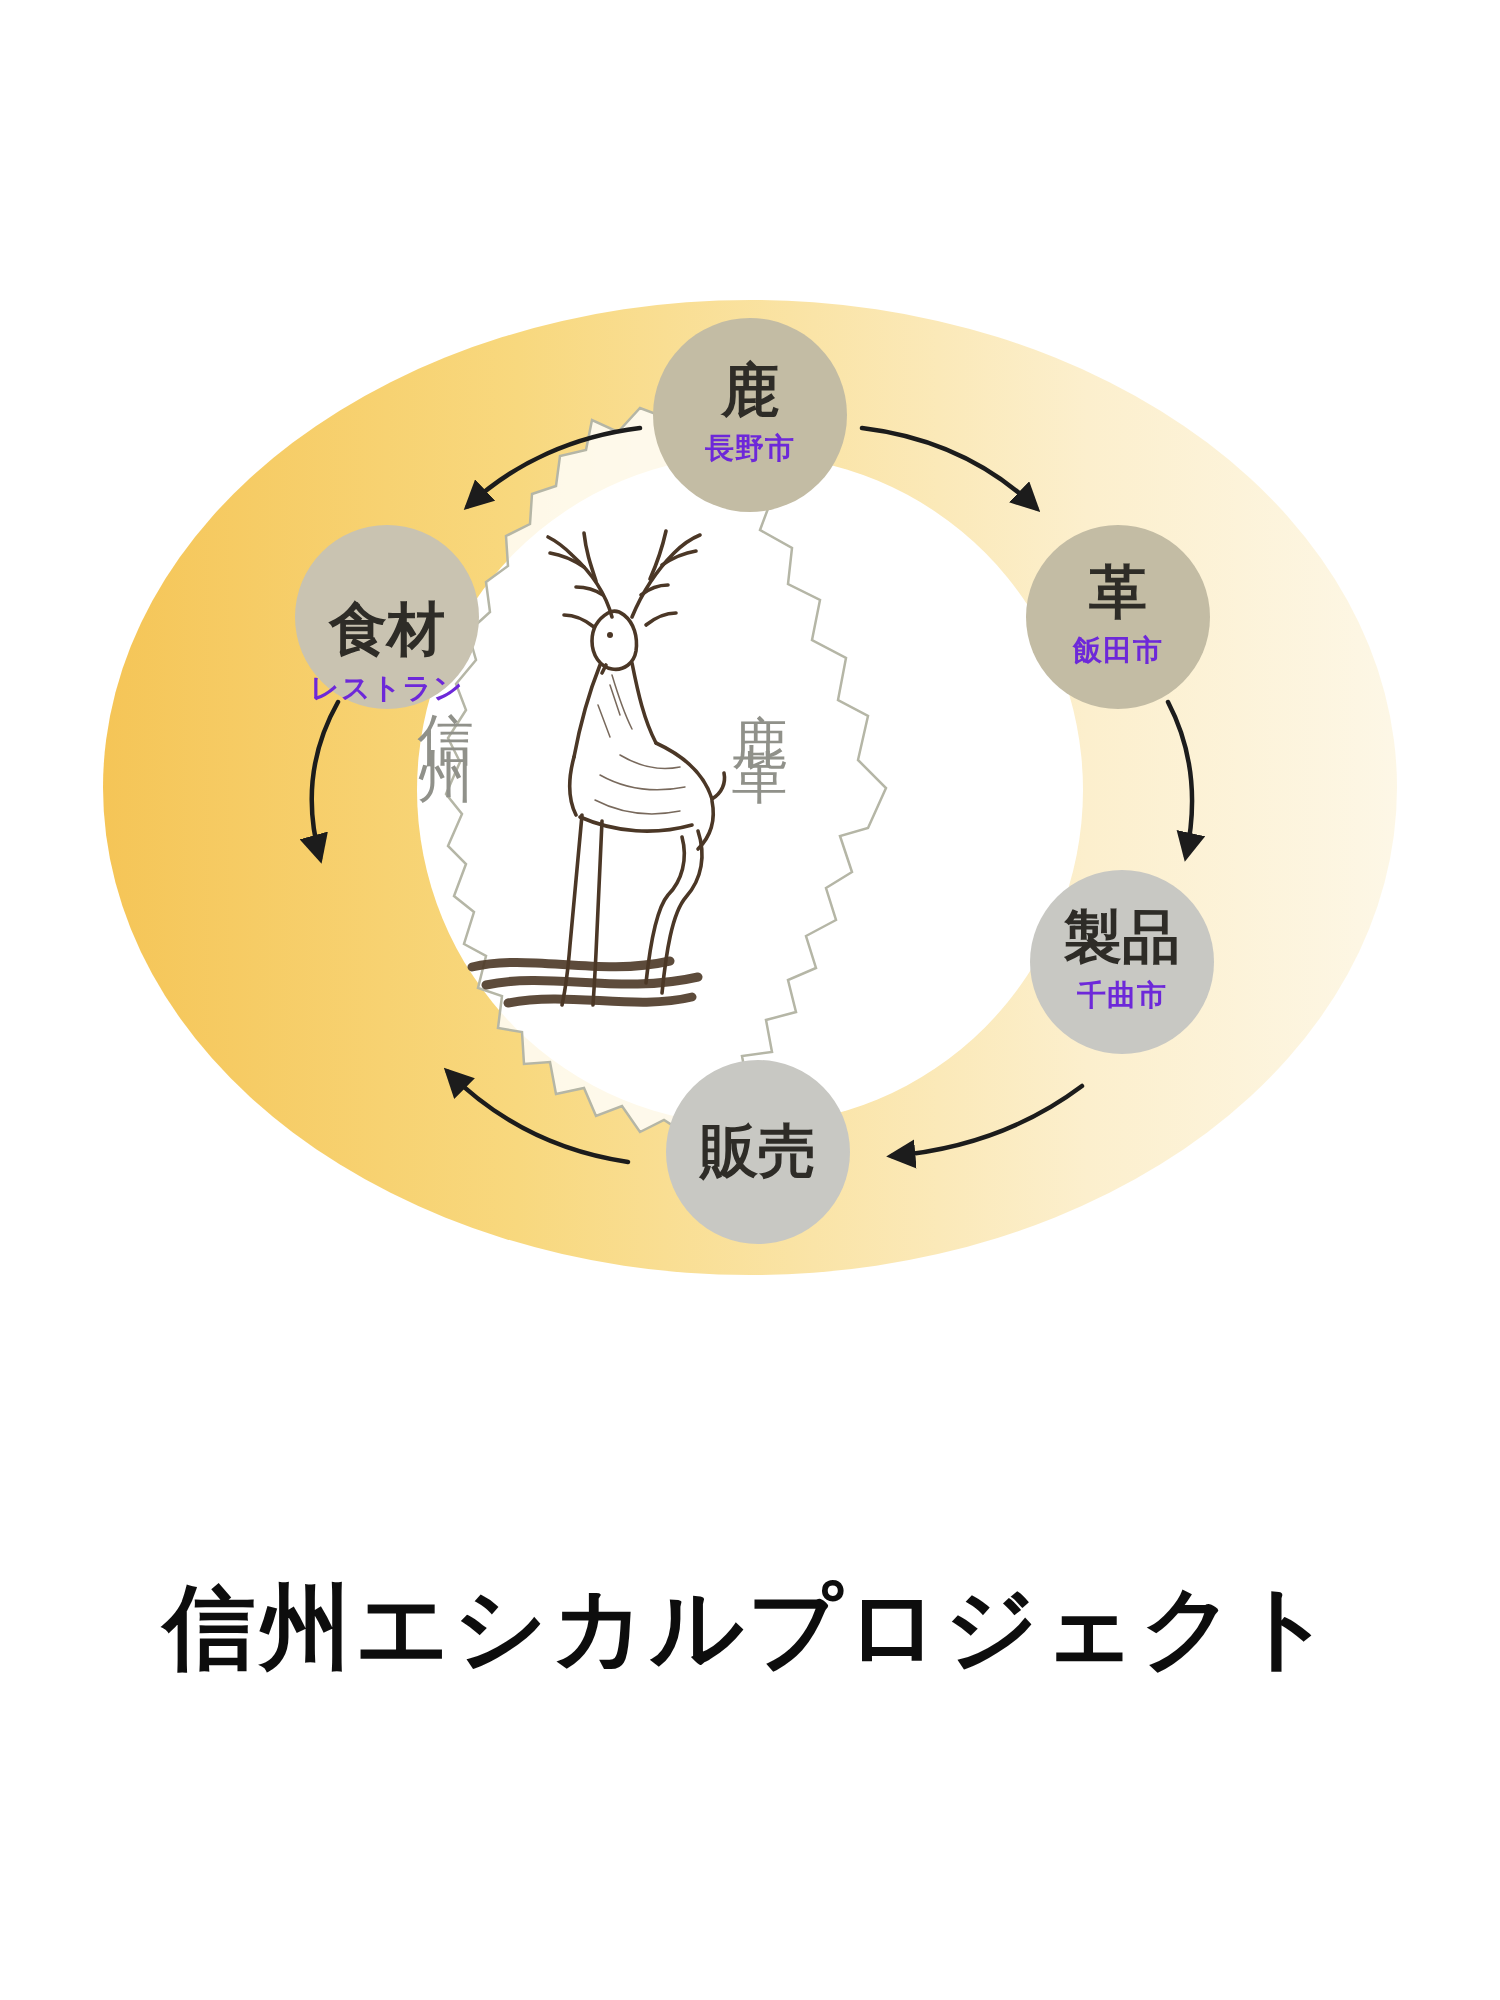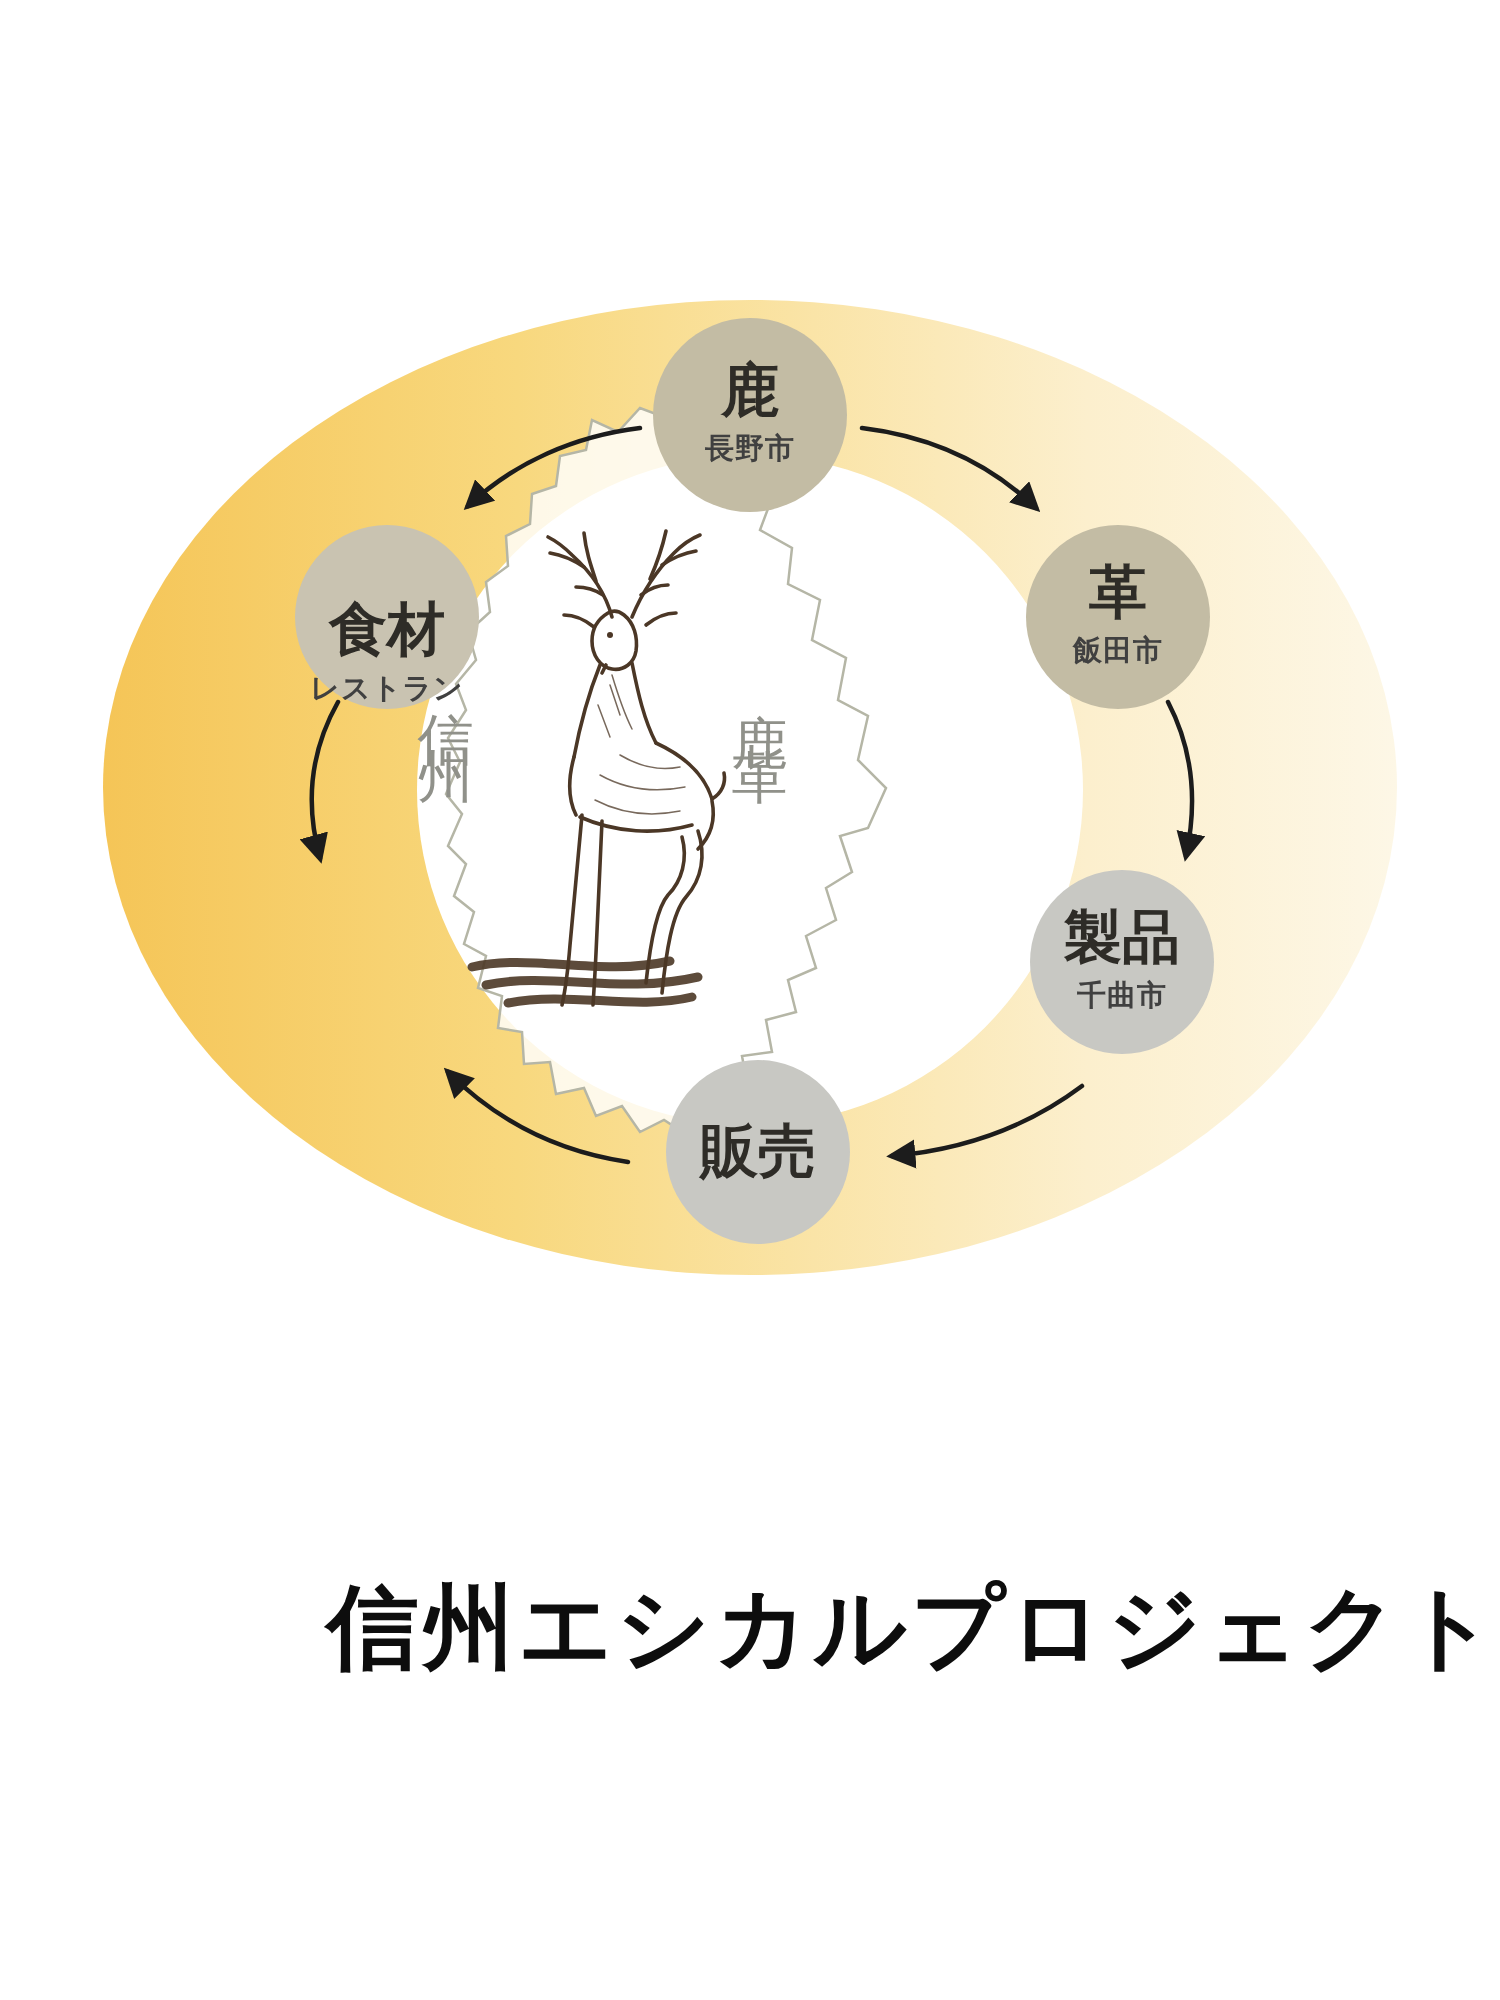--- a/index.html
+++ b/index.html
@@ -42,32 +42,32 @@
   .vtext-left  { left:408px; top:668px; }
   .vtext-right { left:722px; top:668px; }
 
   
   .node {
     position:absolute; border-radius:50%;
     display:flex; flex-direction:column; align-items:center; justify-content:center;
     text-align:center; font-family:"Liberation Serif", serif;
   }
   .node-label { font-size:58px; font-weight:bold; color:#2e2c27; line-height:1.05; }
-  .node-sub   { font-size:29px; font-weight:bold; color:#404040; margin-top:8px; letter-spacing:1px; }
+  .node-sub   { font-size:29px; font-weight:bold; color:#6d28d9; margin-top:8px; letter-spacing:1px; }
 
   .node-deer        { left:653px;  top:318px;  width:194px; height:194px; background:var(--node_beige); }
   .node-ingredients { left:295px;  top:525px;  width:184px; height:184px; background:var(--node_beige2);justify-content:flex-end; }
   .node-leather     { left:1026px; top:525px;  width:184px; height:184px; background:var(--node_beige); }
   .node-products    { left:1030px; top:870px;  width:184px; height:184px; background:var(--node_gray); }
   .node-sales       { left:666px;  top:1060px; width:184px; height:184px; background:var(--node_gray);justify-content:center; }
   .node-toyou       { left:288px;  top:876px;  width:174px; height:174px; background:var(--node_terracotta); }
   .toyou-line { font-size:42px; font-weight:bold; color:#ffffff; line-height:1.3; }
 
   .page-title {
-    position:absolute; left:0; top:1566px; width:100%; text-align:right;
+    position:absolute; left:0; top:1566px; width:100%; text-align:center;
     font-size:92px; font-weight:bold; color:var(--title_ink); letter-spacing:4px;
     font-family:"Liberation Serif", serif;
   }
 </style>
 </head>
 <body>
 
 <div class="canvas">
 
   <div class="ring"></div>

